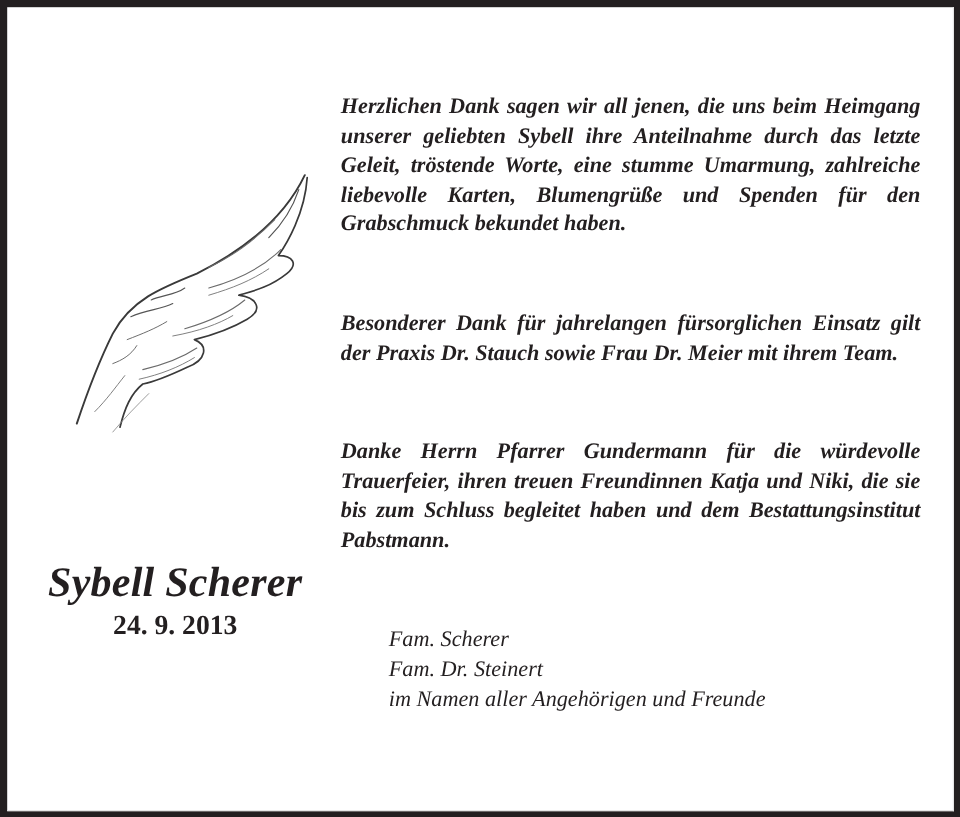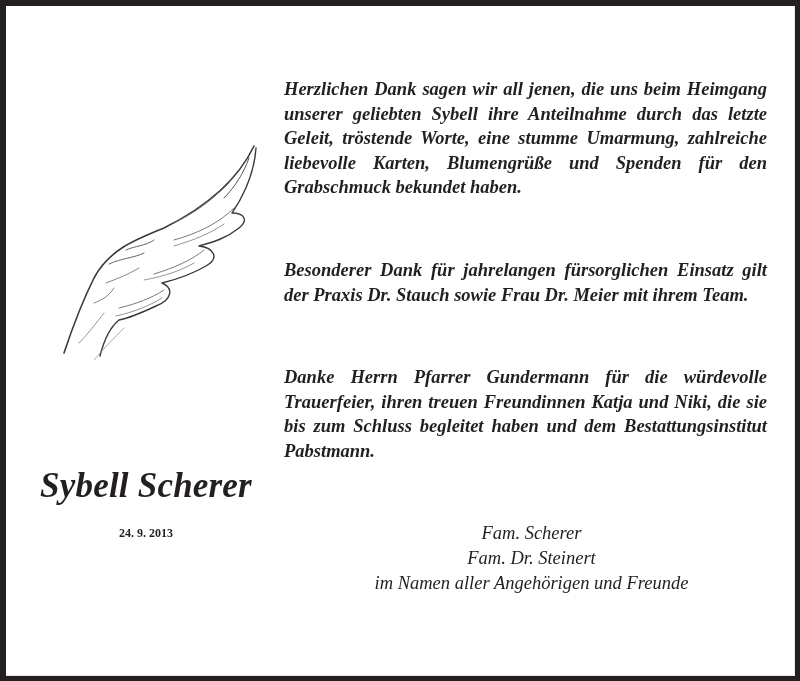--- a/index.html
+++ b/index.html
@@ -32,24 +32,24 @@
   }
   .body-text p { margin: 0; text-align-last: left; }
   .body-text p + p { margin-top: 58px; }
   .name-block {
     position: absolute; left: 14px; top: 458px;
     width: 252px; text-align: center;
     font-style: italic; color: #231f20; font-weight: bold;
   }
   .name { font-size: 35px; line-height: 44px; white-space: nowrap; letter-spacing: 0.2px; }
   .nick { font-size: 35px; line-height: 44px; }
-  .date { font-size: 12px; line-height: 24px; margin-top: 13px; font-style: normal; }
+  .date { font-size: 23px; line-height: 24px; margin-top: 1px; font-style: normal; }
   .sign-block {
     position: absolute; left: 318px; top: 515px;
-    width: 415px; text-align: center;
+    width: 415px; text-align: left;
     font-style: italic; font-size: 18.5px; line-height: 25px; color: #231f20;
   }
 </style>
 </head>
 <body>
 
 <div class="card">
 
   <svg class="wing" viewBox="0 0 240 245" xmlns="http://www.w3.org/2000/svg">
     <g fill="none" stroke="#3a3a3a" stroke-linecap="round" stroke-linejoin="round">

